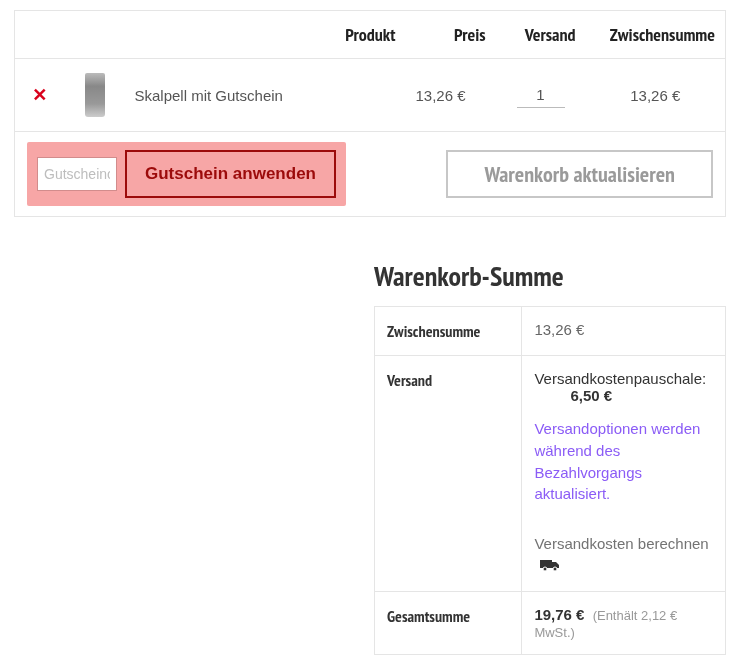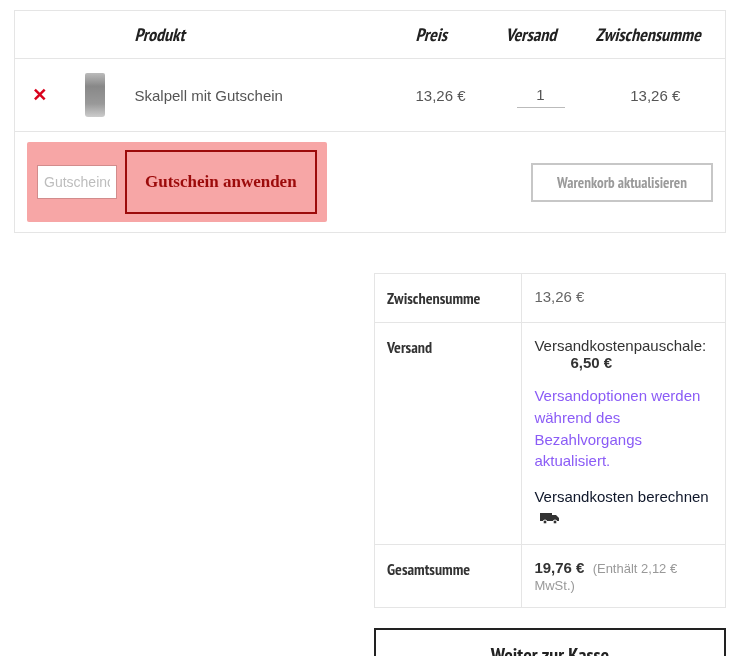--- a/index.html
+++ b/index.html
@@ -9,28 +9,27 @@
     padding: 10px 14px;
     color: #333;
     width: 740px;
   }
   .cart-table {
     width: 100%;
     border: 1px solid #e5e5e5;
     border-collapse: collapse;
   }
   .cart-table th {
-    text-align: left;
+    text-align: right;
     font-family: "PT Sans Narrow", "Arial Narrow", Arial, sans-serif;
     font-weight: 700;
     font-size: 18px;
     color: #222;
     padding: 12px 10px;
     border-bottom: 1px solid #e5e5e5;
-    font-style: italic;
   }
   .cart-table td {
     padding: 14px 10px;
     vertical-align: middle;
     color: #555;
     font-size: 15px;
   }
   .col-remove { width: 50px; text-align: center; }
   .col-thumb { width: 60px; text-align: center; }
   .col-product { }
@@ -86,34 +85,34 @@
     padding: 8px 6px;
     font-size: 14px;
     color: #999;
     background: #fff;
   }
   .coupon-input::placeholder { color: #bdbdbd; }
   .btn-coupon {
     border: 2px solid #9c0b0b;
     background: transparent;
     color: #9c0b0b;
-    font-family: Liberation Serif, serif;
+    font-family: Liberation Sans, sans-serif;
     font-weight: 700;
     font-size: 17px;
-    padding: 20px 18px;
+    padding: 12px 18px;
     cursor: pointer;
   }
   .btn-update {
     border: 2px solid #c7c7c7;
     background: transparent;
     color: #9a9a9a;
     font-family: "PT Sans Narrow", "Arial Narrow", Arial, sans-serif;
     font-weight: 700;
-    font-size: 15px;
-    padding: 8px 24px;
+    font-size: 22px;
+    padding: 8px 36px;
     cursor: pointer;
   }
   .totals-section {
     width: 352px;
     margin-left: auto;
     margin-top: 40px;
   }
   .totals-title {
     font-family: "PT Sans Narrow", "Arial Narrow", Arial, sans-serif;
     font-weight: 700;
@@ -148,22 +147,22 @@
     font-weight: 400;
     margin-bottom: 4px;
   }
   .ship-cost { font-weight: 700; color: #333; margin-left: 36px; }
   .ship-note {
     color: #8b5cf6;
     margin-top: 14px;
     line-height: 1.45;
   }
   .ship-calc {
-    margin-top: 14px;
-    color: #0f172a;
+    margin-top: 28px;
+    color: #737373;
     cursor: pointer;
     line-height: 1.4;
   }
   .truck-icon {
     display: inline-block;
     vertical-align: middle;
     margin-left: 6px;
   }
   .grand-total {
     font-weight: 700;
@@ -234,20 +233,21 @@
             <button class="btn-coupon">Gutschein anwenden</button>
           </div>
           <button class="btn-update">Warenkorb aktualisieren</button>
         </div>
       </td>
     </tr>
   </tbody>
 </table>
 
 <div class="totals-section">
+  <h2 class="totals-title">Warenkorb-Summe</h2>
   <table class="totals-table">
     <tbody>
         <tr>
       <th>Zwischensumme</th>
       <td>13,26 €</td>
     </tr>
     <tr>
       <th>Versand</th>
       <td>
         <div class="ship-title">

